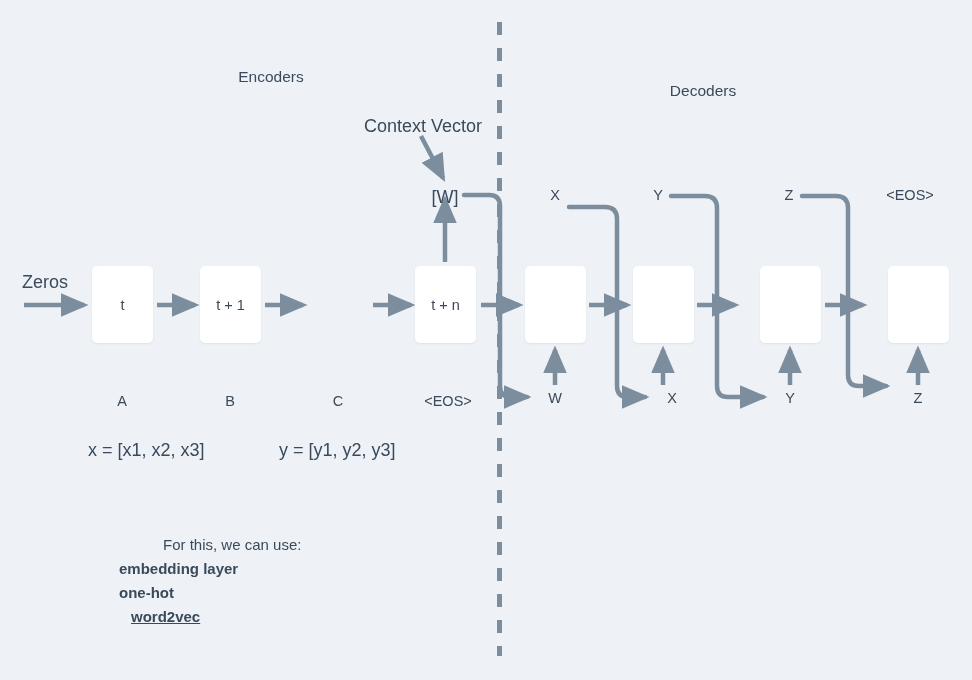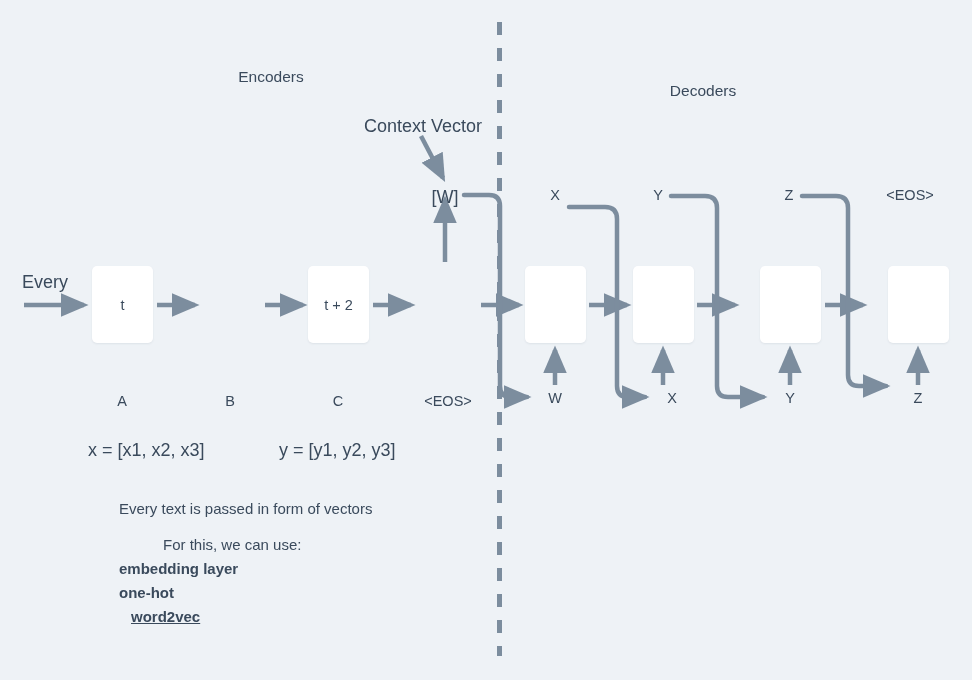--- a/index.html
+++ b/index.html
@@ -112,27 +112,30 @@
     <path d="M671,196 L705,196 Q717,196 717,208 L717,386 Q717,397 728,397 L763,397" fill="none" stroke="#7c8d9e" stroke-width="4.5" stroke-linecap="round" marker-end="url(#arrowhead)"></path>
     <path d="M802,196 L836,196 Q848,196 848,208 L848,375 Q848,386 859,386 L886,386" fill="none" stroke="#7c8d9e" stroke-width="4.5" stroke-linecap="round" marker-end="url(#arrowhead)"></path>
   </svg>
 
   <div class="txt section center" style="left:271px; top:69px;">Encoders</div>
   <div class="txt section center" style="left:703px; top:83px;">Decoders</div>
 
   <div class="txt center" style="left:423px; top:117px;">Context Vector</div>
   <div class="txt center" style="left:445px; top:188px;">[W]</div>
 
-  <div class="txt" style="left:22px; top:273px;">Every</div>
+  <div class="txt" style="left:22px; top:273px;">Zeros</div>
 
   <div class="cell-box" style="left:92px; top:266px; width:61px; height:77px;">
     <div class="cell-text">t</div>
   </div>
-  <div class="cell-box" style="left:308px; top:266px; width:61px; height:77px;">
-    <div class="cell-text">t + 2</div>
+  <div class="cell-box" style="left:200px; top:266px; width:61px; height:77px;">
+    <div class="cell-text">t + 1</div>
+  </div>
+  <div class="cell-box" style="left:415px; top:266px; width:61px; height:77px;">
+    <div class="cell-text">t + n</div>
   </div>
 
   <div class="cell-box" style="left:525px; top:266px; width:61px; height:77px;">
     <div class="cell-text"></div>
   </div>
   <div class="cell-box" style="left:633px; top:266px; width:61px; height:77px;">
     <div class="cell-text"></div>
   </div>
   <div class="cell-box" style="left:760px; top:266px; width:61px; height:77px;">
     <div class="cell-text"></div>
@@ -152,19 +155,18 @@
   <div class="txt cell-label center" style="left:910px; top:188px;">&lt;EOS&gt;</div>
 
   <div class="txt cell-label center" style="left:555px; top:391px;">W</div>
   <div class="txt cell-label center" style="left:672px; top:391px;">X</div>
   <div class="txt cell-label center" style="left:790px; top:391px;">Y</div>
   <div class="txt cell-label center" style="left:918px; top:391px;">Z</div>
 
   <div class="txt" style="left:88px; top:441px;">x = [x1, x2, x3]</div>
   <div class="txt" style="left:279px; top:441px;">y = [y1, y2, y3]</div>
 
-  <div class="txt big" style="left:119px; top:501px;">Every text is passed in form of vectors</div>
   <div class="txt big" style="left:119px; top:537px;margin-left:44px;">For this, we can use:</div>
   <div class="txt big bold" style="left:119px; top:561px;">embedding layer</div>
   <div class="txt big bold" style="left:119px; top:585px;">one-hot</div>
   <div class="txt big bold" style="left:131px; top:609px;text-decoration:underline;">word2vec</div>
 
 </div>
 
 </body></html>

